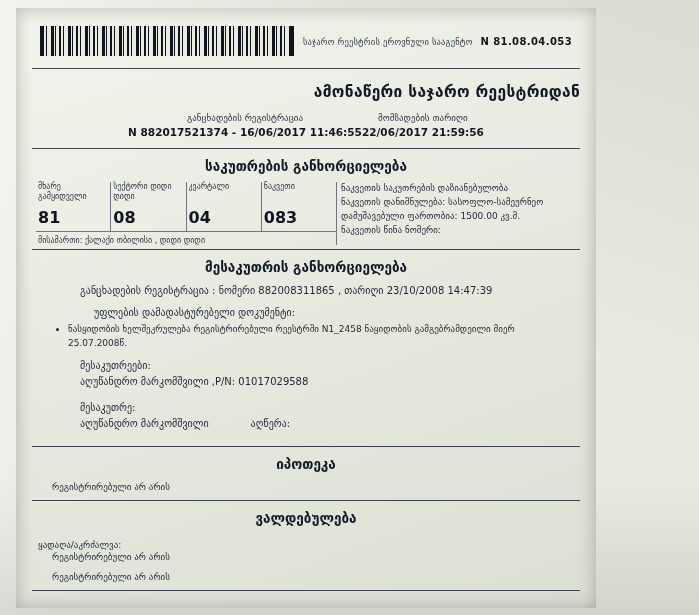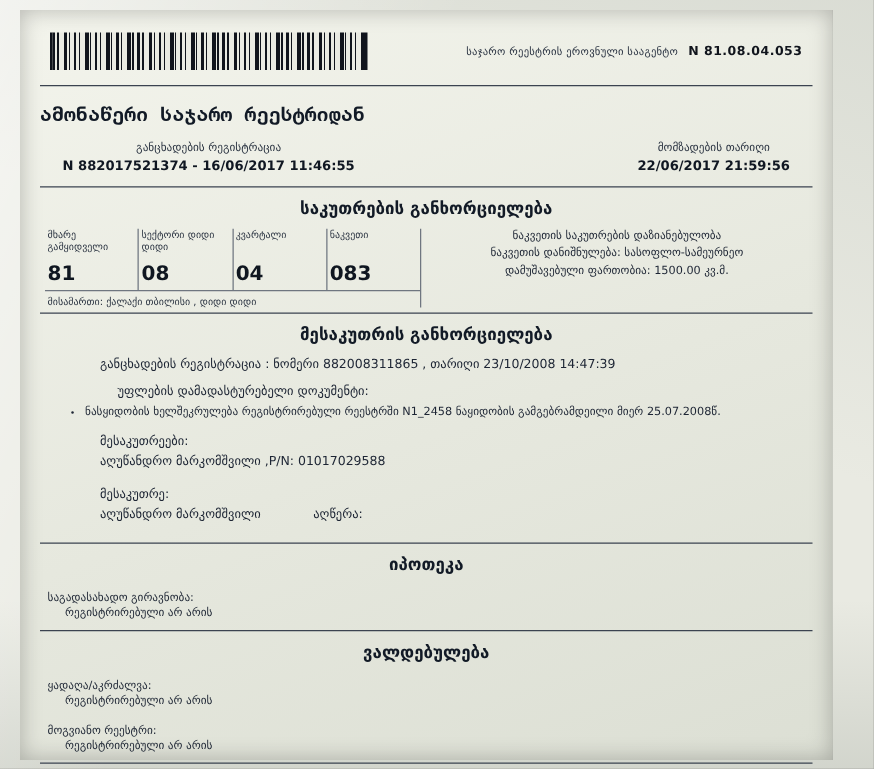--- a/index.html
+++ b/index.html
@@ -23,21 +23,21 @@
        linear-gradient(200deg, rgba(150,160,150,0.18) 0%, rgba(255,255,255,0.0) 45%),
        linear-gradient(0deg, rgba(120,130,120,0.20) 0%, rgba(255,255,255,0.0) 22%);
     box-sizing: border-box;
     overflow: hidden;
     color: #1b2330;
   }
   .sheet {
     position: absolute;
     left: 16px;
     top: 8px;
-    width: 650px;
+    width: 580px;
     height: 600px;
     background: linear-gradient(160deg,#f3f4ec 0%, #e6e8de 55%, #dcdfd4 100%);
     box-shadow: 0 0 18px rgba(0,0,0,0.25) inset;
     box-sizing: border-box;
     padding: 0 16px;
   }
   .hr {
     border: 0;
     border-top: 1px solid #3b4350;
     margin: 0;
@@ -80,31 +80,30 @@
   }
   .hdr-number {
     font-size: 10px;
     font-weight: bold;
     letter-spacing: .4px;
     color: #10141c;
   }
 
   
   .doc-title {
-    text-align: left;
+    text-align: right;
     font-size: 15.5px;
     font-weight: bold;
     letter-spacing: .3px;
     padding: 14px 0 12px 0;
     color: #121a26;
-    font-family: Liberation Mono, monospace;
   }
   .meta-row {
     display: flex;
-    justify-content: space-between;
+    justify-content: center;
     padding: 0 18px 10px 18px;
   }
   .meta-col { text-align: center; }
   .meta-label {
     font-size: 9px;
     color: #2b3442;
     margin-bottom: 3px;
   }
   .meta-value {
     font-size: 10.5px;
@@ -155,21 +154,20 @@
   .reg-foot {
     font-size: 8px;
     color: #2b3442;
     padding: 4px 2px 0 2px;
     border-top: 1px solid #6f7680;
   }
   .reg-right {
     flex: 1;
     padding-left: 4px;
     border-left: 1px solid #6f7680;
-    text-align: center;
   }
   .reg-right div {
     font-size: 9px;
     line-height: 1.55;
     color: #1d2534;
   }
 
   
   .body-pad { padding: 0 6px; }
   .line {
@@ -257,20 +255,21 @@
             <div class="c-label">ნაკვეთი</div>
             <div class="c-value">083</div>
           </div>
         </div>
         <div class="reg-foot">მისამართი: ქალაქი თბილისი , დიდი დიდი</div>
       </div>
       <div class="reg-right">
         <div>ნაკვეთის საკუთრების დაზიანებულობა</div>
         <div>ნაკვეთის დანიშნულება: სასოფლო-სამეურნეო</div>
         <div>დამუშავებული ფართობია: 1500.00 კვ.მ.</div>
+        <div>ნაკვეთის წინა ნომერი:</div>
       </div>
     </div>
     <hr class="hr">
 
     <div class="section-title">მესაკუთრის განხორციელება</div>
     <div class="body-pad">
       <div class="line">განცხადების რეგისტრაცია : ნომერი 882008311865  ,  თარიღი 23/10/2008 14:47:39</div>
       <div class="gap-6"></div>
       <div class="line indent">უფლების დამადასტურებელი დოკუმენტი:</div>
       <ul class="bullets">
@@ -283,29 +282,27 @@
       <div class="pair-row">
         <span class="line">აღუწანდრო მარკომშვილი</span>
         <span class="line">აღწერა:</span>
       </div>
       <div class="gap-14"></div>
     </div>
     <hr class="hr">
 
     <div class="section-title">იპოთეკა</div>
     <div class="body-pad">
-      <div class="block-label">საგადასახადო გირავნობა:</div>
       <div class="block-value">რეგისტრირებული არ არის</div>
     </div>
     <hr class="hr">
 
     <div class="section-title">ვალდებულება</div>
     <div class="body-pad">
       <div class="block-label">ყადაღა/აკრძალვა:</div>
       <div class="block-value">რეგისტრირებული არ არის</div>
-      <div class="block-label">მოგვიანო რეესტრი:</div>
       <div class="block-value">რეგისტრირებული არ არის</div>
     </div>
     <hr class="hr">
     <div class="footer-space"></div>
 
   </div>
 </div>
 
 </body></html>

